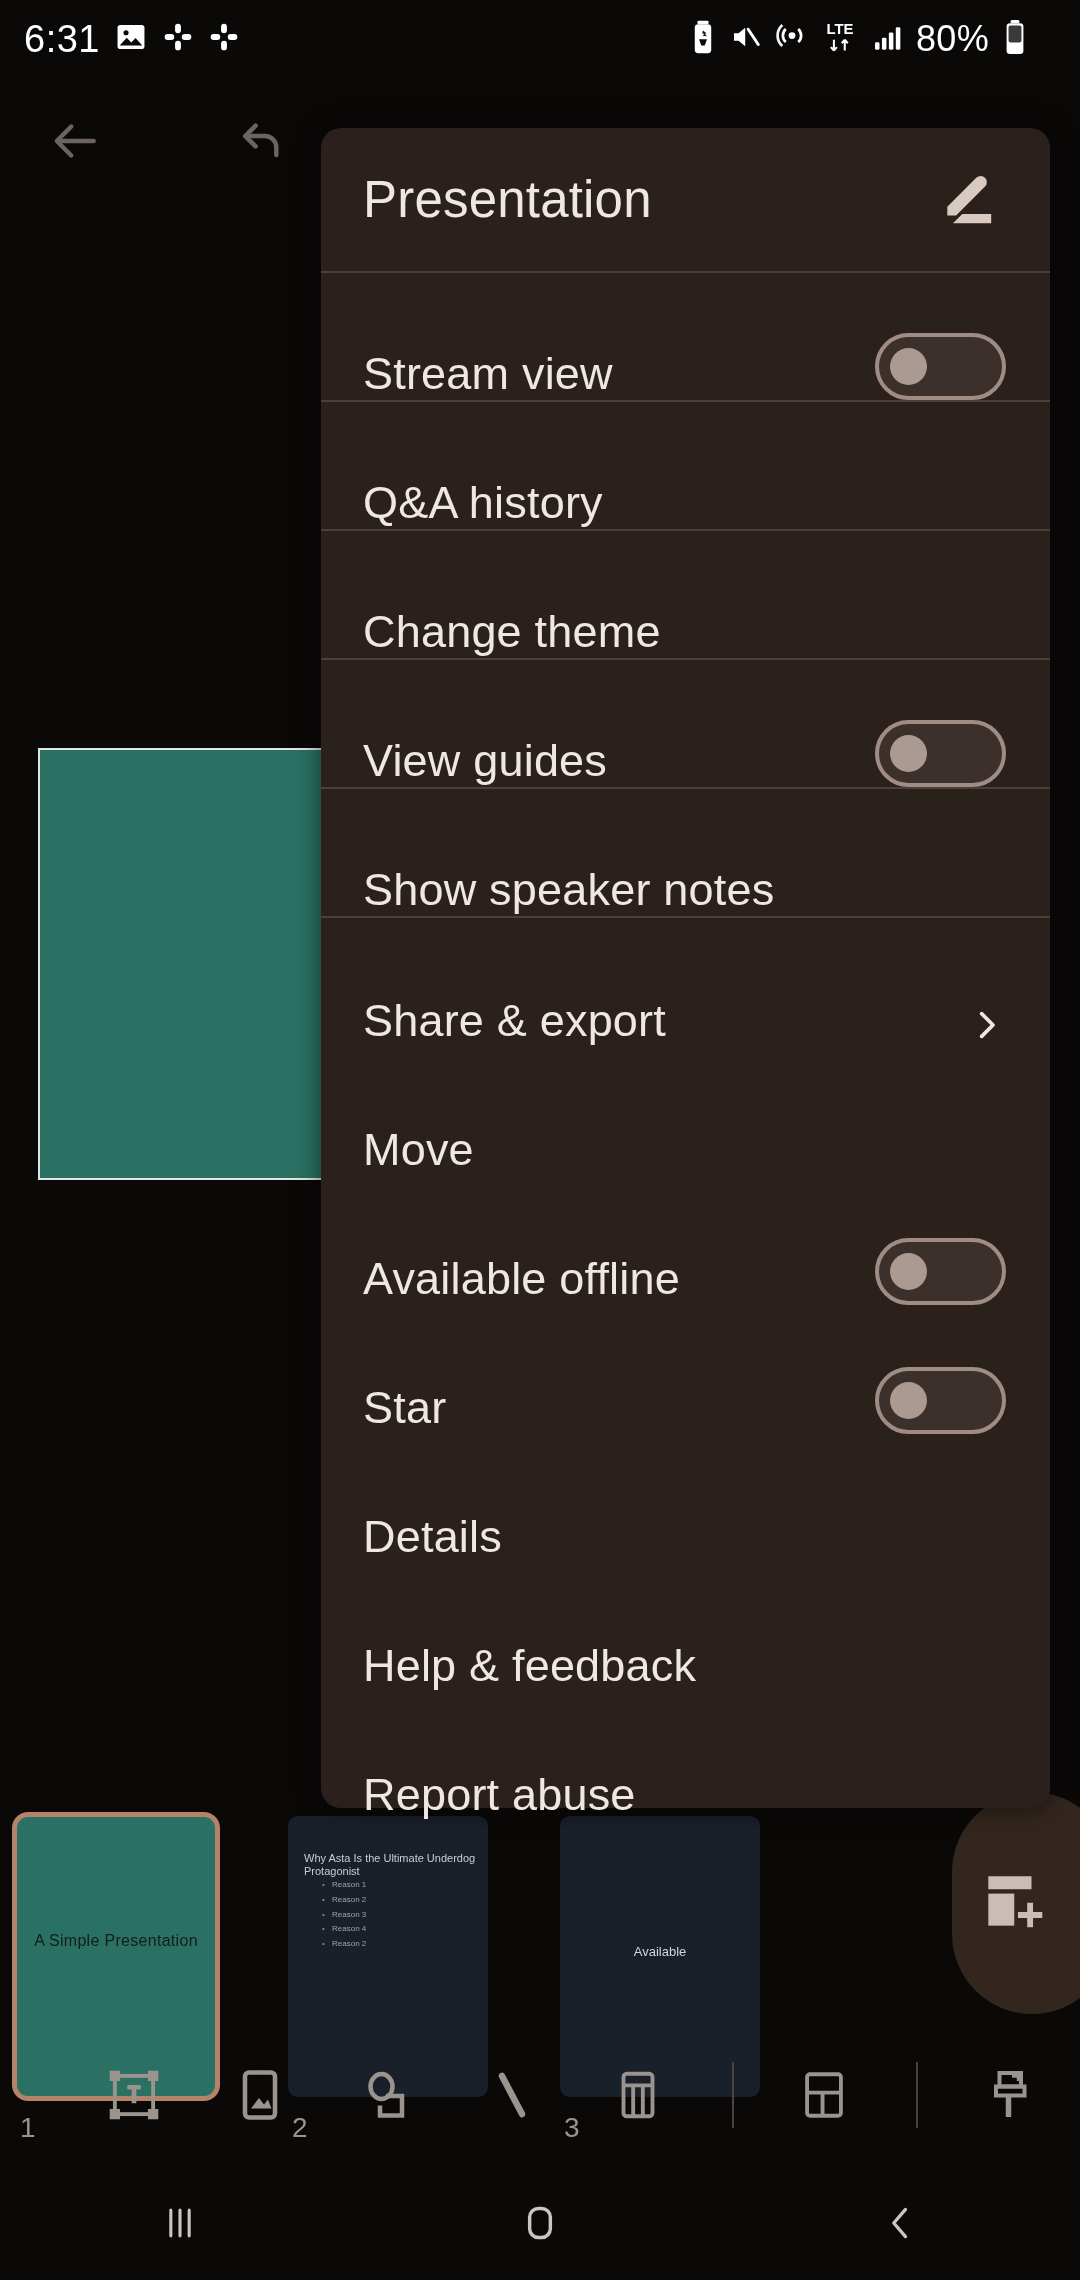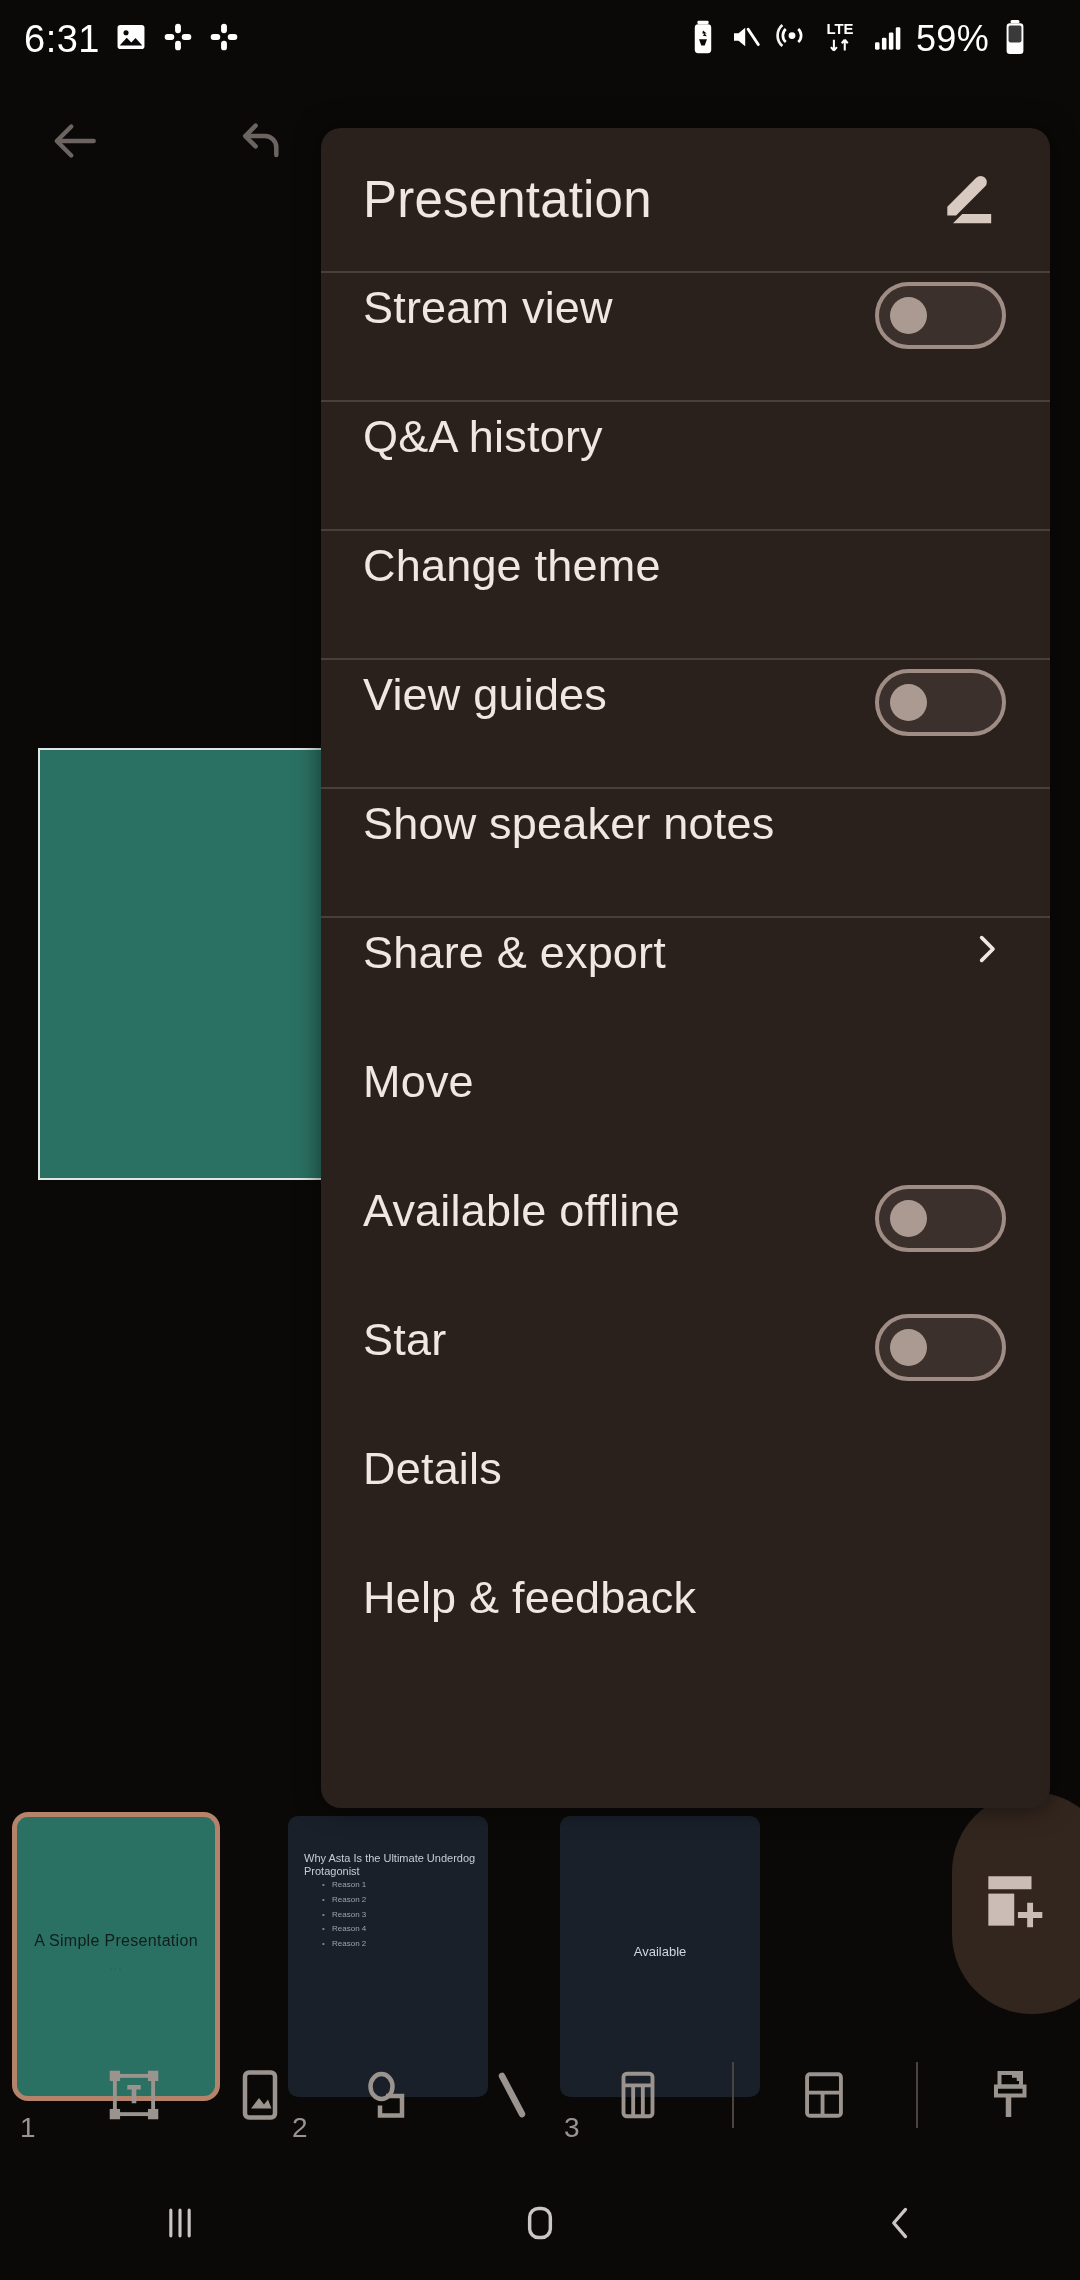--- a/index.html
+++ b/index.html
@@ -64,22 +64,22 @@
     height:145px; display:flex; align-items:center;
     padding:0 44px 0 42px;
     border-bottom:2px solid #4a403a;
   }
   .menu-title {
     font-size:51px; color:#efe7e2; font-weight:400; letter-spacing:0.2px; flex:1;
   }
   .menu-edit { width:74px; height:74px; display:flex; align-items:center; justify-content:center; }
 
   .mi {
-    position:relative; display:flex; align-items:flex-start;
-    height:129px; padding:9px 42px;
+    position:relative; display:flex; align-items:flex-end;
+    height:129px; padding:0 42px;
   }
   .mi.div { border-bottom:2px solid #4a403a; }
   .mi-label { font-size:45px; color:#efe7e2; font-weight:400; letter-spacing:0.2px; flex:1; }
 
   .toggle {
     width:131px; height:67px; border-radius:34px;
     border:4px solid #9f8d85; background:#3b302b;
     position:relative; flex:0 0 auto; margin-right:2px;
   }
   .toggle .knob {
@@ -207,21 +207,21 @@
           </svg>
       </span>
       <span class="sb-ico">
         <svg width="32" height="32" viewBox="0 0 24 24" fill="#fff">
             <rect x="3" y="16" width="3.4" height="5.5" rx="1"></rect>
             <rect x="8.2" y="12.5" width="3.4" height="9" rx="1"></rect>
             <rect x="13.4" y="8.6" width="3.4" height="12.9" rx="1"></rect>
             <rect x="18.6" y="4.6" width="3.4" height="16.9" rx="1"></rect>
           </svg>
       </span>
-      <span class="sb-pct">59%</span>
+      <span class="sb-pct">80%</span>
       <span class="sb-ico">
         <svg width="26" height="36" viewBox="0 0 16 24">
             <rect x="5" y="0.6" width="6" height="2.2" rx="1" fill="#fff"></rect>
             <rect x="2.4" y="2.8" width="11.2" height="20.6" rx="2.2" fill="#fff"></rect>
             <rect x="3.9" y="10" width="8.2" height="12" rx="1.2" fill="#0b0908" opacity=".0"></rect>
             <rect x="3.7" y="4.4" width="8.6" height="11.2" rx="1.2" fill="#3a3a3a"></rect>
           </svg>
       </span>
     </div>
   </div>
@@ -305,20 +305,23 @@
           <span class="mi-label">Star</span>
           <span class="toggle">
             <span class="knob"></span>
           </span>
         </div>
         <div class="mi">
           <span class="mi-label">Details</span>
         </div>
         <div class="mi">
           <span class="mi-label">Help &amp; feedback</span>
+        </div>
+        <div class="mi">
+          <span class="mi-label">Report abuse</span>
         </div>
       </div>
   </div>
 
   <div class="filmstrip">
     <div class="thumb-wrap" style="left:16px;">
       <div class="thumb t1 sel">
         <div class="t1-title">A Simple Presentation</div>
         <div class="t1-sub">...</div>
       </div>

